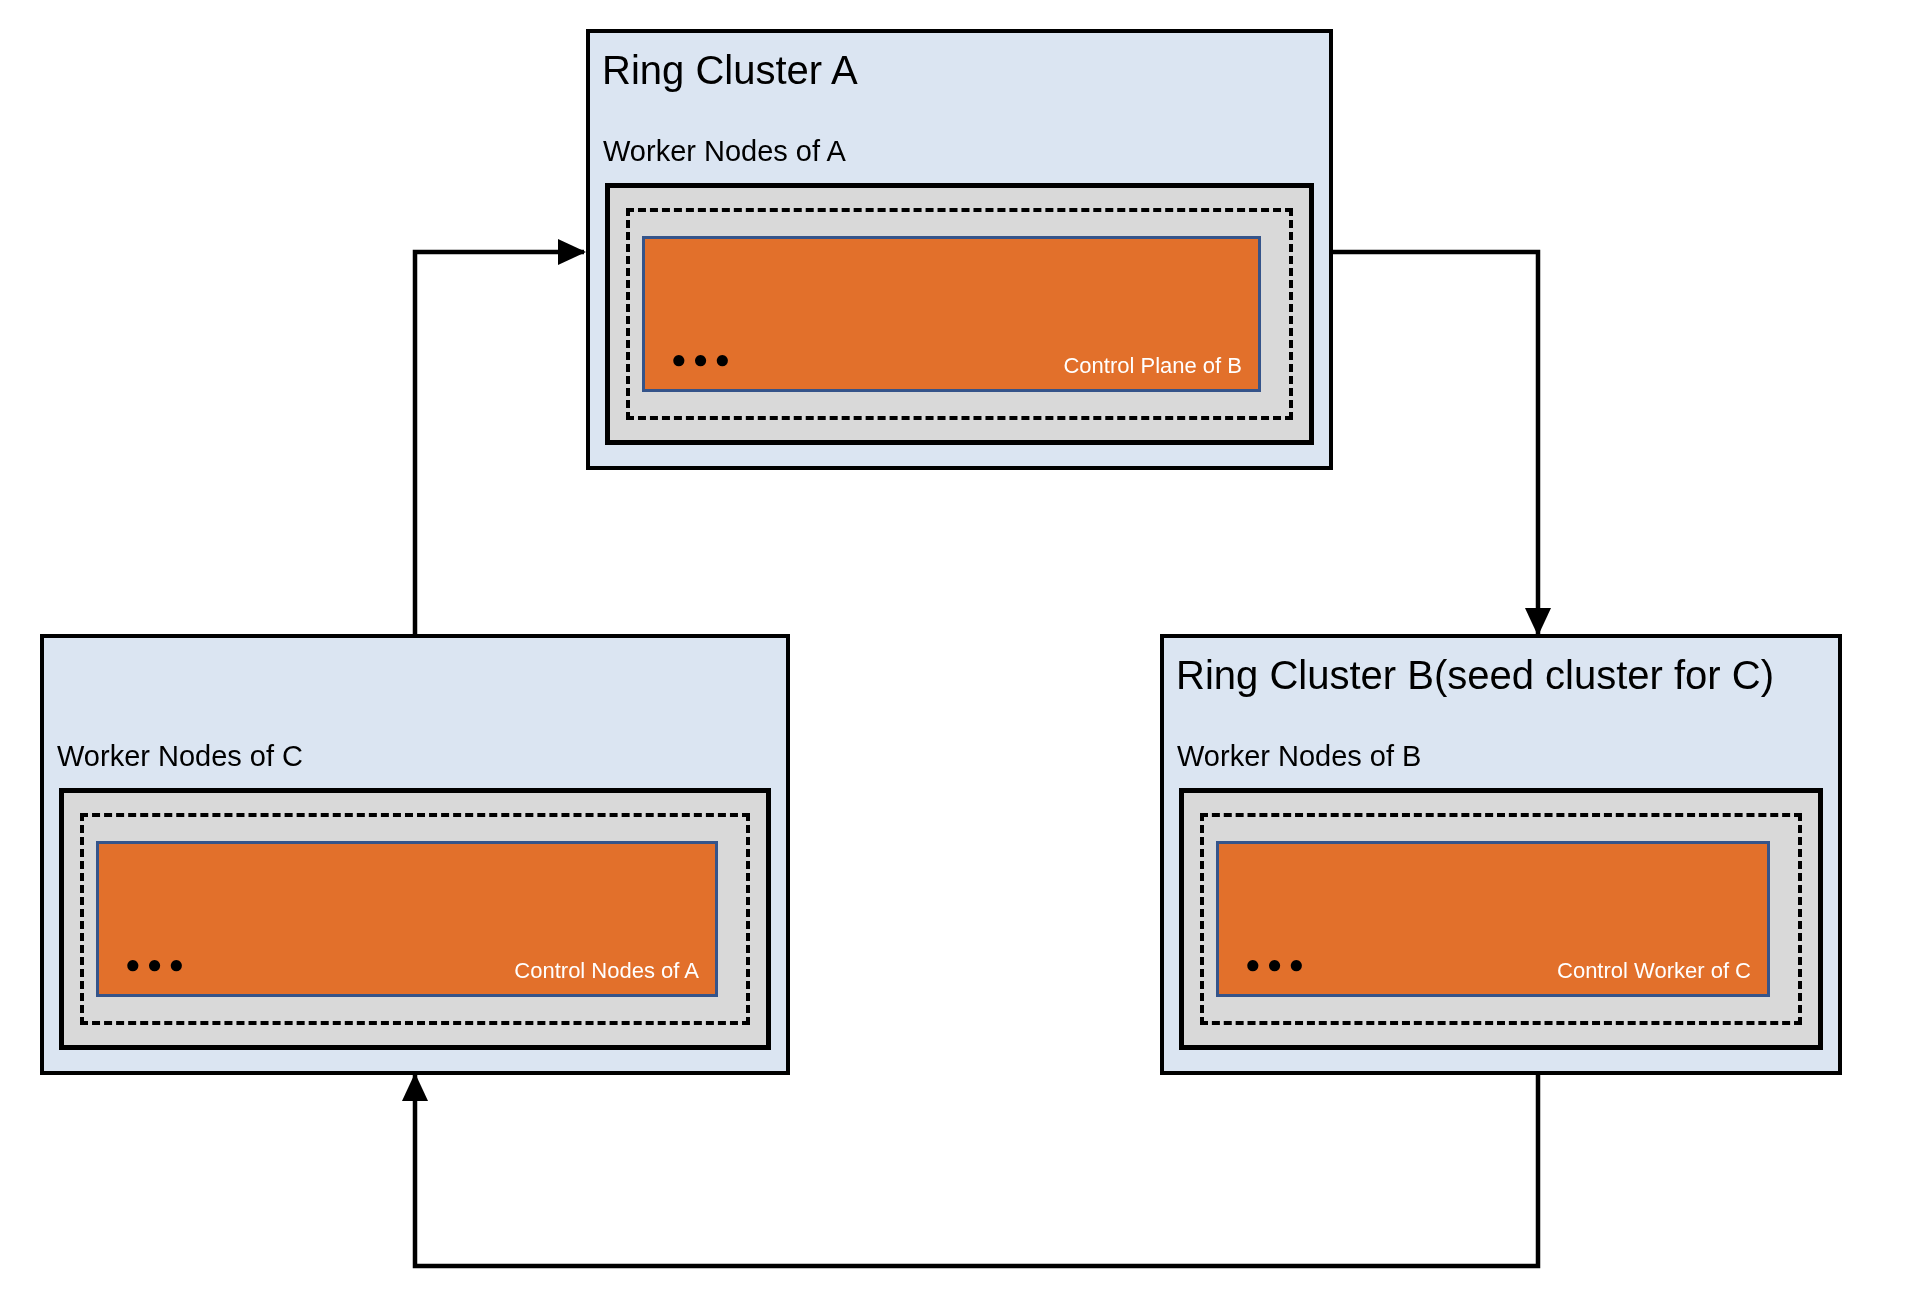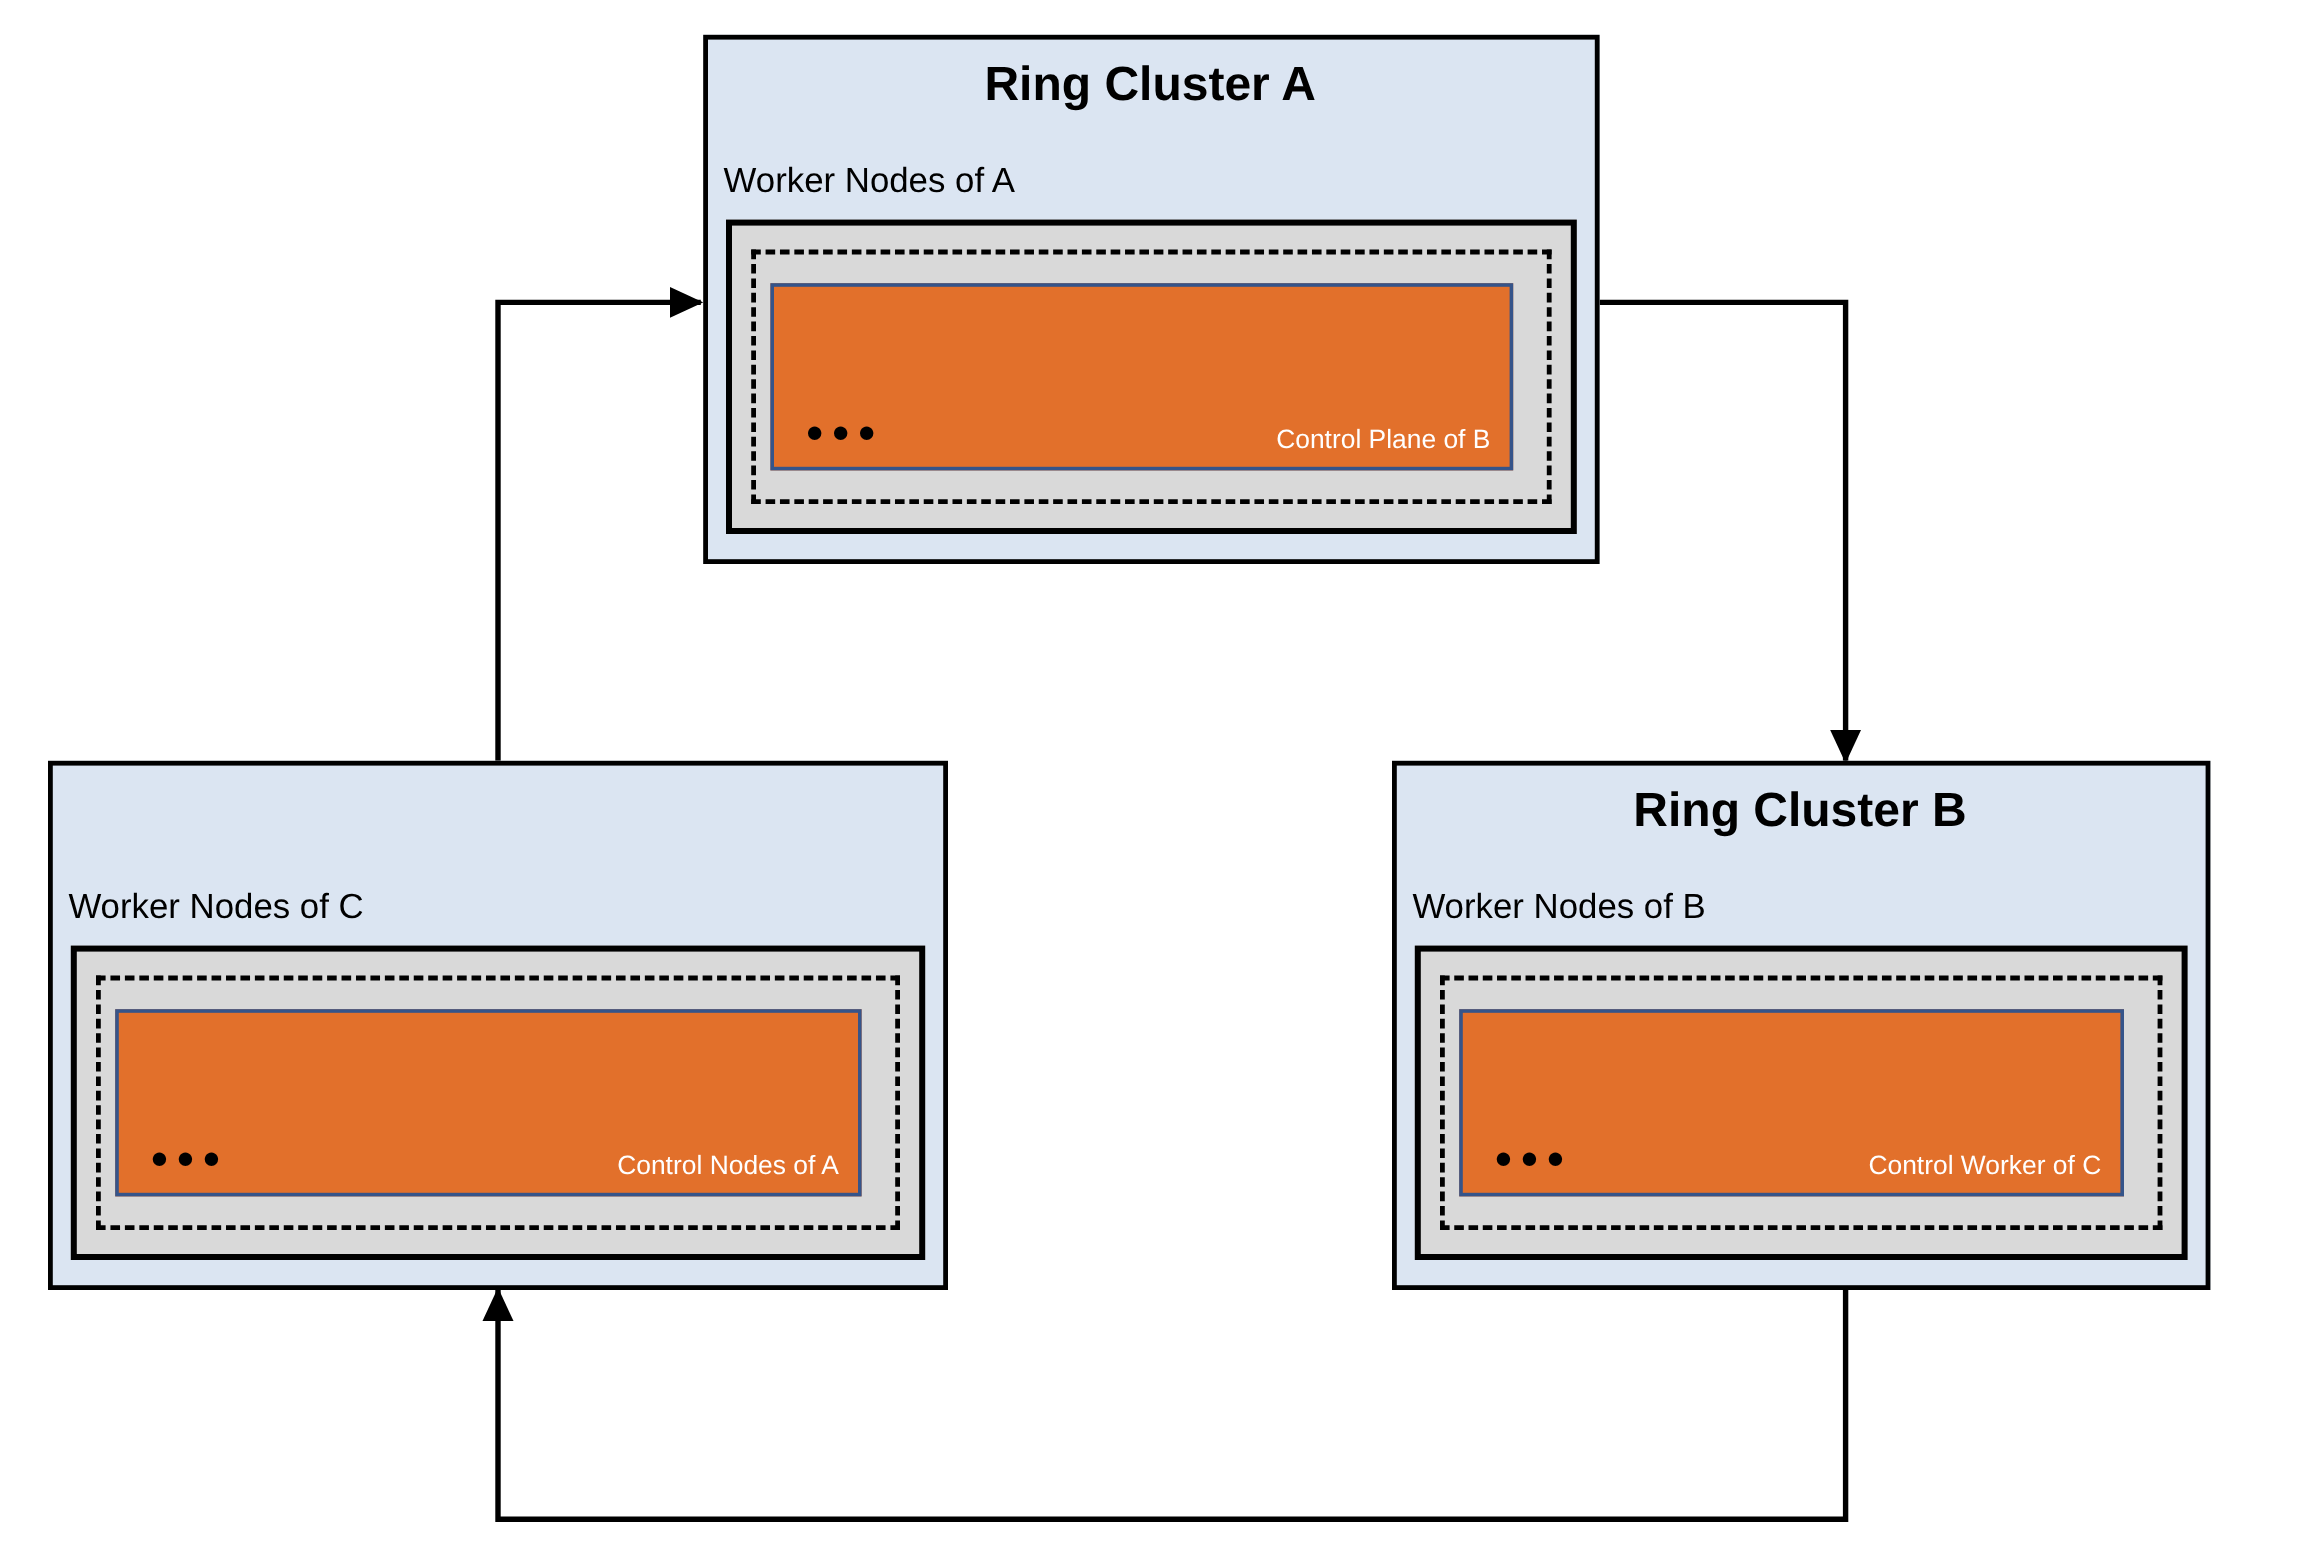--- a/index.html
+++ b/index.html
@@ -36,27 +36,26 @@
     box-sizing: border-box;
   }
   .cluster-a { left: 586px; top: 29px;  width: 747px; height: 441px; }
   .cluster-c { left: 40px;  top: 634px; width: 750px; height: 441px; }
   .cluster-b { left: 1160px;top: 634px; width: 682px; height: 441px; }
 
   .title-row {
     position: absolute;
     top: 14px; left: 12px; right: 14px;
     display: flex;
-    justify-content: center;
+    justify-content: flex-start;
     align-items: baseline;
     font-size: 40px;
     line-height: 1.15;
     color: #000000;
     white-space: nowrap;
-    font-weight: bold;
   }
   .worker-label {
     position: absolute;
     top: 104px; left: 13px;
     font-size: 29px;
     font-weight: normal;
     color: #000000;
     line-height: 1;
   }
   .worker-panel {
@@ -137,20 +136,21 @@
           <span class="ellipsis-dots">●●●</span>
           <span class="control-plane-label">Control Nodes of A</span>
         </div>
       </div>
     </div>
   </section>
 
   <section class="cluster cluster-b">
     <div class="title-row">
       <span>Ring Cluster B</span>
+      <span>(seed cluster for C)</span>
     </div>
     <div class="worker-label">Worker Nodes of B</div>
     <div class="worker-panel">
       <div class="dashed-boundary">
         <div class="control-plane">
           <span class="ellipsis-dots">●●●</span>
           <span class="control-plane-label">Control Worker of C</span>
         </div>
       </div>
     </div>

